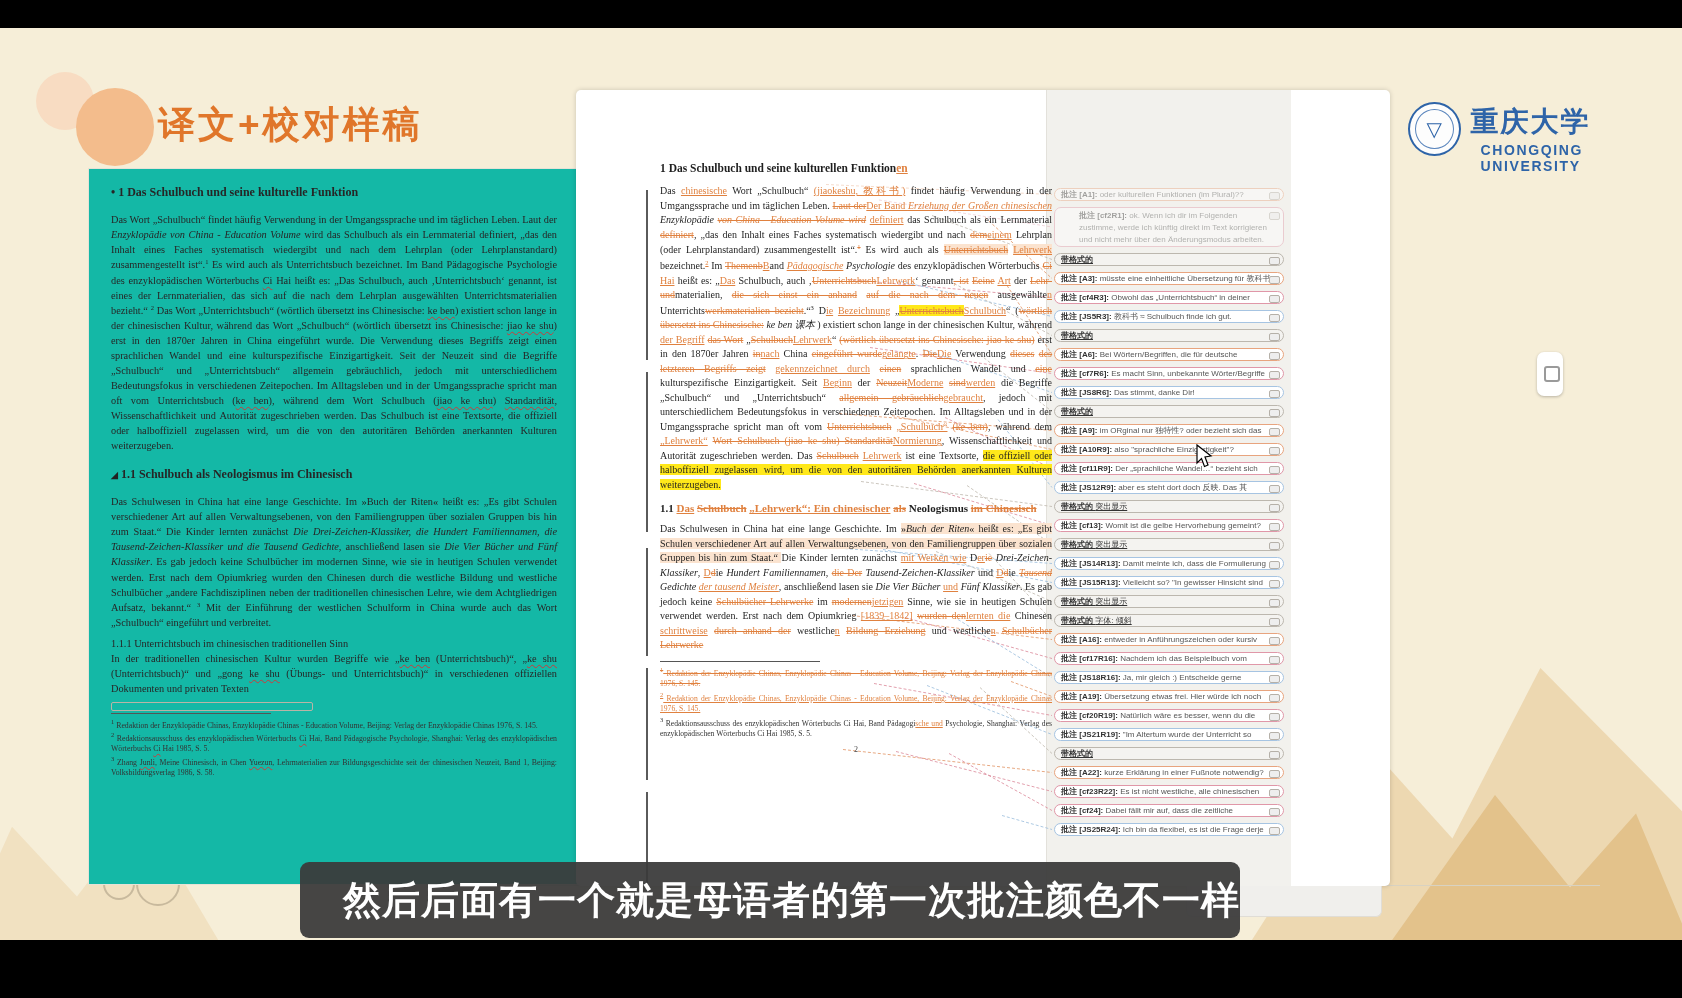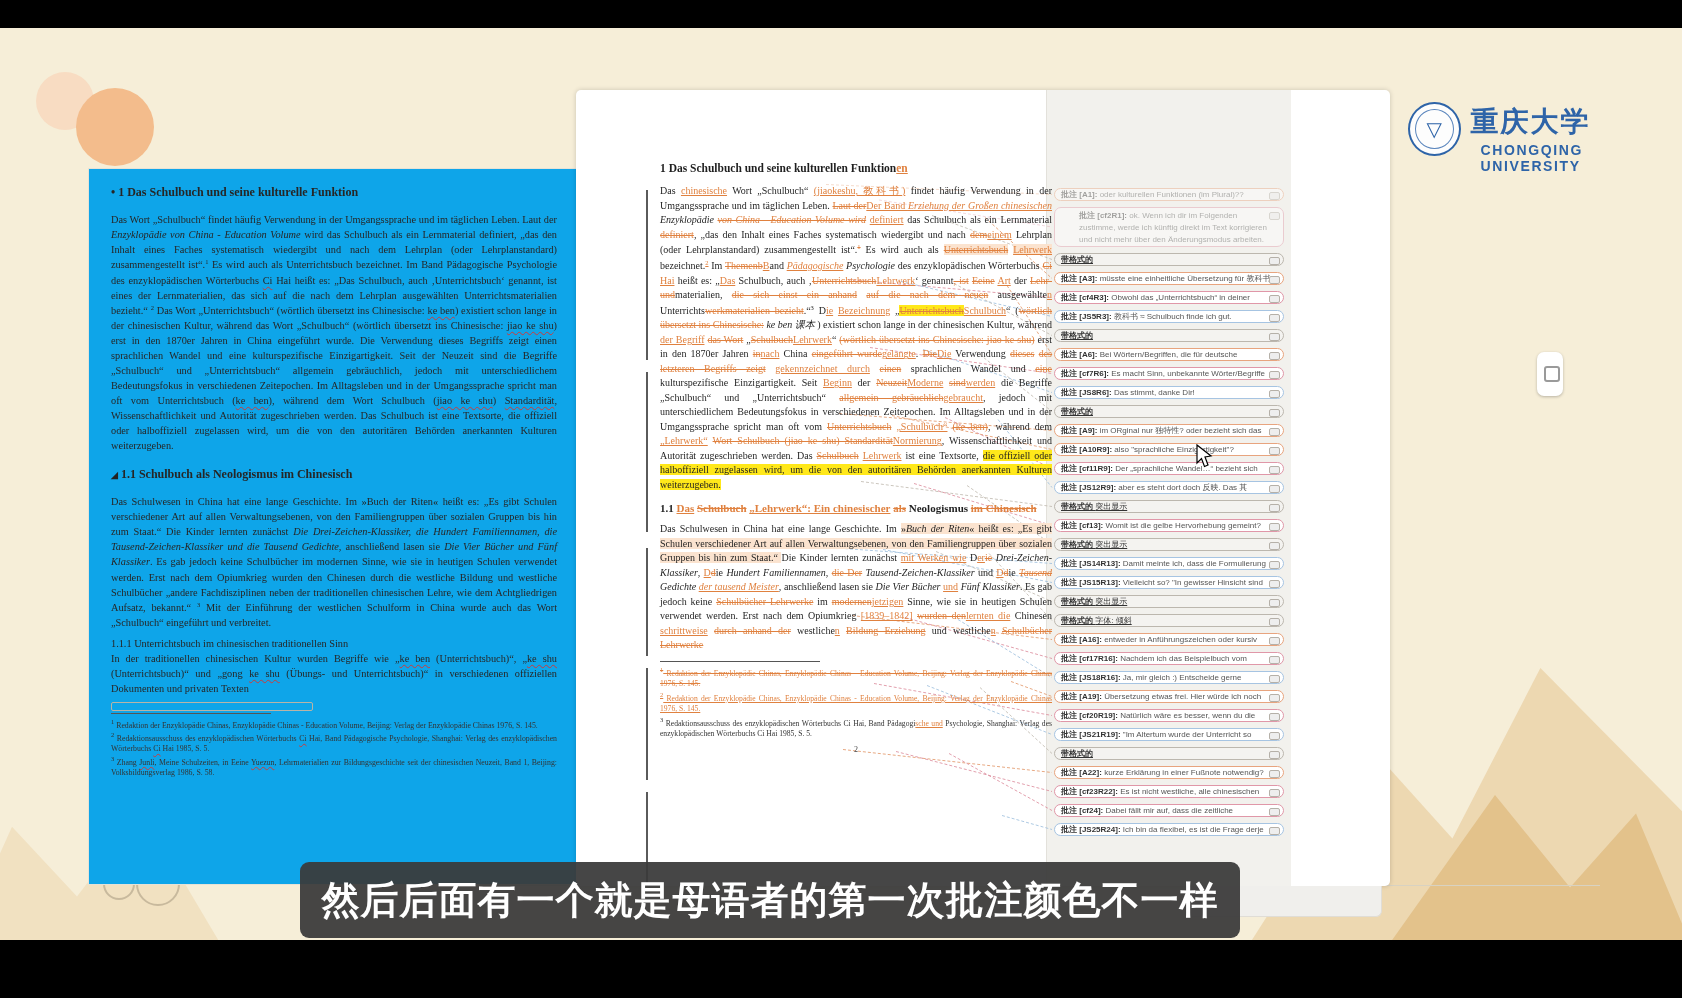--- a/index.html
+++ b/index.html
@@ -12,21 +12,21 @@
   .circ2{position:absolute;left:76px;top:60px;width:78px;height:78px;border-radius:50%;background:#f3bc8c;}
   .slide-title{position:absolute;left:158px;top:72px;font-size:37px;font-weight:bold;color:#e0762a;letter-spacing:3px;}
   .mtn{position:absolute;opacity:.45;}
   .mtn.r1{left:1250px;top:640px;width:440px;height:275px;background:#e2bd83;clip-path:polygon(0 100%,28% 30%,46% 62%,66% 0,100% 55%,100% 100%);}
   .mtn.r2{left:1390px;top:730px;width:300px;height:185px;background:#d9ab66;clip-path:polygon(0 100%,35% 20%,60% 70%,82% 30%,100% 100%);opacity:.5;}
   .mtn.l1{left:-40px;top:760px;width:260px;height:155px;background:#e7c globalThis;background:#e7c897;clip-path:polygon(0 100%,20% 25%,45% 70%,70% 15%,100% 100%);opacity:.35;}
   .ring{position:absolute;border-radius:50%;border:2px solid rgba(150,138,112,.45);}
   .baseline{position:absolute;left:480px;top:857px;width:1120px;height:1px;background:#d8d2c2;}
 
   
-  .page-left{position:absolute;left:88px;top:140px;width:492px;height:717px;background:#0ea5e9;
+  .page-left{position:absolute;left:88px;top:140px;width:492px;height:717px;background:#14b8a6;
              border:1px solid #e6e2d6;box-sizing:border-box;padding:12px 22px 8px 22px;overflow:hidden;
              font-family:"Liberation Serif",serif;color:#262626;}
   .lp-h1{font-size:12px;font-weight:bold;margin:4px 0 12px 0;}
   .lp-h2{font-size:12px;font-weight:bold;margin:14px 0 12px 0;}
   .lp-h3{font-size:10.3px;margin:2px 0 2px 0;}
   .lp-p{font-size:10.3px;line-height:1.46;text-align:justify;margin:0 0 8px 0;}
   .tri{display:inline-block;color:#222;font-size:9px;margin-right:3px;}
   .fnbox{width:200px;height:7px;border:1px solid #b9b4a6;border-radius:2px;margin:6px 0 2px 0;}
   .fnsep{width:160px;height:1px;background:#555;margin:2px 0 4px 0;}
   .fn{font-size:7.8px;line-height:1.35;text-align:justify;color:#333;}
@@ -72,56 +72,57 @@
   .logo{position:absolute;left:1408px;top:74px;display:flex;align-items:flex-start;}
   .seal{width:54px;height:54px;border-radius:50%;border:2.5px solid #2e64a8;position:relative;background:#fdfdfd;box-sizing:border-box;}
   .seal .inner{position:absolute;left:5px;top:5px;right:5px;bottom:5px;border:1px solid #5b86bd;border-radius:50%;}
   .seal .shield{position:absolute;left:50%;top:50%;transform:translate(-50%,-52%);color:#2e64a8;font-size:20px;line-height:20px;}
   .logo-cn{font-size:28px;font-weight:bold;color:#2e64a8;margin-left:10px;letter-spacing:2px;line-height:40px;}
   .logo-en{font-size:14px;font-weight:bold;color:#2e64a8;letter-spacing:1.6px;margin-left:20px;}
   .ctail{position:absolute;left:1186px;top:858px;width:194px;height:30px;background:#f0efec;border:1px solid #e0ddd6;border-top:none;border-radius:0 0 6px 6px;}
 
   
   .subtitle{position:absolute;left:300px;top:862px;width:940px;height:76px;background:rgba(58,58,58,.94);
-            border-radius:9px;color:#fff;font-size:38px;font-weight:bold;text-align:center;line-height:76px;
+            border-radius:9px;color:#fff;font-size:38px;font-weight:bold;text-align:right;line-height:76px;
             letter-spacing:1px;z-index:30;}
   .side-btn{position:absolute;left:1537px;top:352px;width:26px;height:44px;background:#fff;border-radius:7px;
             box-shadow:0 1px 3px rgba(0,0,0,.25);z-index:25;}
   .side-btn::after{content:"";position:absolute;left:7px;top:14px;width:12px;height:12px;border:2px solid #9a9a9a;border-radius:3px;}
   .cursor{position:absolute;left:1196px;top:444px;z-index:40;}
 </style>
 </head>
 <body>
 
 <div class="canvas">
   <div class="slide">
 
     <div class="circ1"></div>
     <div class="circ2"></div>
+    <div class="slide-title">译文+校对样稿</div>
 
     <div class="mtn r1"></div>
     <div class="mtn r2"></div>
     <div class="mtn l1"></div>
     <div class="ring" style="left:103px;top:840px;width:28px;height:28px;"></div>
     <div class="ring" style="left:136px;top:834px;width:40px;height:40px;"></div>
     <div class="baseline"></div>
 
     <div class="page-left">
       <div class="lp-h1">• 1 Das Schulbuch und seine kulturelle Funktion</div>
       <div class="lp-p"><span>Das Wort „Schulbuch“ findet häufig Verwendung in der Umgangssprache und im täglichen Leben. Laut der </span><span class="it">Enzyklopädie von China - Education Volume</span><span> wird das Schulbuch als ein Lernmaterial definiert, „das den Inhalt eines Faches systematisch wiedergibt und nach dem Lehrplan (oder Lehrplanstandard) zusammengestellt ist“.</span><span class="sup">1</span><span> Es wird auch als Unterrichtsbuch bezeichnet. Im Band Pädagogische Psychologie des enzyklopädischen Wörterbuchs </span><span class="sp">Ci</span><span> Hai heißt es: „Das Schulbuch, auch ‚Unterrichtsbuch‘ genannt, ist eines der Lernmaterialien, das sich auf die nach dem Lehrplan ausgewählten Unterrichtsmaterialien bezieht.“ </span><span class="sup">2</span><span> Das Wort „Unterrichtsbuch“ (wörtlich übersetzt ins Chinesische: </span><span class="sp">ke ben</span><span>) existiert schon lange in der chinesischen Kultur, während das Wort „Schulbuch“ (wörtlich übersetzt ins Chinesische: </span><span class="sp">jiao ke shu</span><span>) erst in den 1870er Jahren in China eingeführt wurde. Die Verwendung dieses Begriffs zeigt einen sprachlichen Wandel und eine kulturspezifische Einzigartigkeit. Seit der Neuzeit sind die Begriffe „Schulbuch“ und „Unterrichtsbuch“ allgemein gebräuchlich, jedoch mit unterschiedlichem Bedeutungsfokus in verschiedenen Zeitepochen. Im Alltagsleben und in der Umgangssprache spricht man oft vom Unterrichtsbuch (</span><span class="sp">ke ben</span><span>), während dem Wort Schulbuch (</span><span class="sp">jiao ke shu</span><span>) </span><span class="sp">Standardität</span><span>, Wissenschaftlichkeit und Autorität zugeschrieben werden. Das Schulbuch ist eine Textsorte, die offiziell oder halboffiziell zugelassen wird, um die von den autoritären Behörden anerkannten Kulturen weiterzugeben.</span></div>
       <div class="lp-h2"><span class="tri">◢</span><span>1.1 Schulbuch als Neologismus im Chinesisch</span></div>
       <div class="lp-p"><span>Das Schulwesen in China hat eine lange Geschichte. Im »Buch der Riten« heißt es: „Es gibt Schulen verschiedener Art auf allen Verwaltungsebenen, von den Familiengruppen über sozialen Gruppen bis hin zum Staat.“ Die Kinder lernten zunächst </span><span class="it">Die Drei-Zeichen-Klassiker, die Hundert Familiennamen, die Tausend-Zeichen-Klassiker und die Tausend Gedichte</span><span>, anschließend lasen sie </span><span class="it">Die Vier Bücher und Fünf Klassiker</span><span>. Es gab jedoch keine Schulbücher im modernen Sinne, wie sie in heutigen Schulen verwendet werden. Erst nach dem Opiumkrieg wurden den Chinesen durch die westliche Bildung und westliche Schulbücher „andere Fachdisziplinen neben der traditionellen chinesischen Lehre, wie dem Achtgliedrigen Aufsatz, bekannt.“ </span><span class="sup">3</span><span> Mit der Einführung der westlichen Schulform in China wurde auch das Wort „Schulbuch“ eingeführt und verbreitet.</span></div>
       <div class="lp-h3">1.1.1 Unterrichtsbuch im chinesischen traditionellen Sinn</div>
       <div class="lp-p" style="margin-bottom:2px"><span>In der traditionellen chinesischen Kultur wurden Begriffe wie „</span><span class="sp">ke ben</span><span> (Unterrichtsbuch)“, „</span><span class="sp">ke shu</span><span> (Unterrichtsbuch)“ und „gong </span><span class="sp">ke shu</span><span> (Übungs- und Unterrichtsbuch)“ in verschiedenen offiziellen Dokumenten und privaten Texten</span></div>
       <div class="fnbox"></div>
       <div class="fnsep"></div>
       <div id="fnl">
           <div class="fn"><span class="sup">1</span><span> Redaktion der Enzyklopädie Chinas, Enzyklopädie Chinas - Education Volume, Beijing: Verlag der Enzyklopädie Chinas 1976, S. 145.</span></div>
           <div class="fn"><span class="sup">2</span><span> Redaktionsausschuss des enzyklopädischen Wörterbuchs </span><span class="sp">Ci</span><span> Hai, Band Pädagogische Psychologie, Shanghai: Verlag des enzyklopädischen Wörterbuchs </span><span class="sp">Ci</span><span> Hai 1985, S. 5.</span></div>
-          <div class="fn"><span class="sup">3</span><span> Zhang </span><span class="sp">Junli</span><span>, Meine Schulzeiten, in Eeine </span><span class="sp">Yuezun</span><span>, Lehrmaterialien zur Bildungsgeschichte seit der chinesischen Neuzeit, Band 1, Beijing: Volksbildungsverlag 1986, S. 58.</span></div>
+          <div class="fn"><span class="sup">3</span><span> Zhang </span><span class="sp">Junli</span><span>, Meine Chinesisch, in Chen </span><span class="sp">Yuezun</span><span>, Lehrmaterialien zur Bildungsgeschichte seit der chinesischen Neuzeit, Band 1, Beijing: Volksbildungsverlag 1986, S. 58.</span></div>
         </div>
     </div>
 
     <div class="doc">
       <div class="cstrip"></div>
       <svg class="links" id="links" width="814" height="796">
           <line x1="250" y1="94.5" x2="476" y2="104.5" stroke="#e39a6d" stroke-width="1" stroke-dasharray="3,2" opacity="0.35"></line>
           <line x1="303" y1="110" x2="476" y2="137" stroke="#dd8f9f" stroke-width="1" stroke-dasharray="3,2" opacity="0.35"></line>
           <line x1="356" y1="125.5" x2="476" y2="169.5" stroke="#c2bcb2" stroke-width="1" stroke-dasharray="3,2" opacity="0.85"></line>
           <line x1="409" y1="127.5" x2="476" y2="188.5" stroke="#e39a6d" stroke-width="1" stroke-dasharray="3,2" opacity="0.85"></line>

